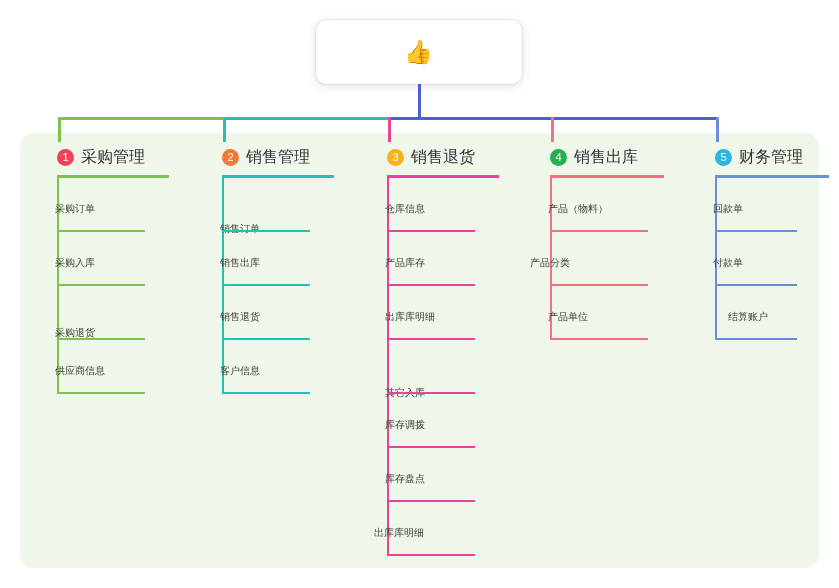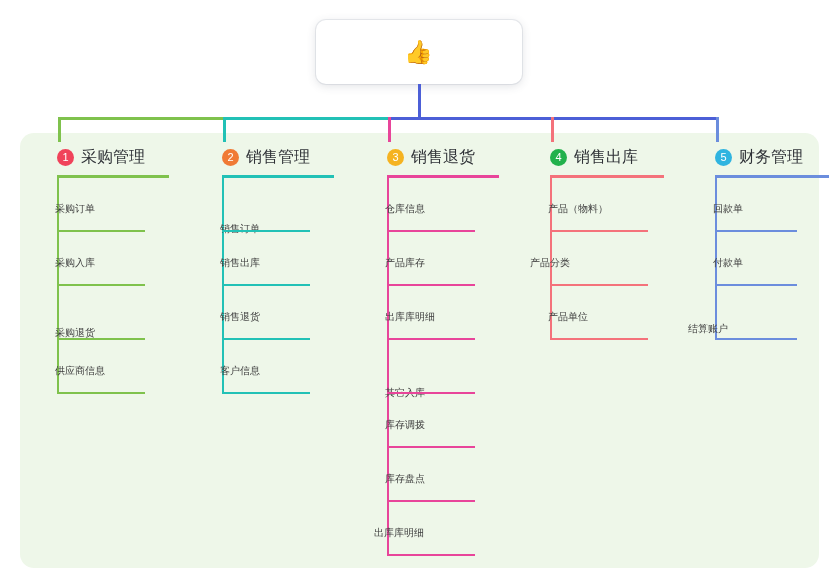--- a/index.html
+++ b/index.html
@@ -160,17 +160,17 @@
           <span class="badge" style="background: rgb(47, 180, 224);">5</span>
           <span class="col-title">财务管理</span>
         </div>
       </div>
       <div class="ln" style="left: 715px; top: 175px; width: 114px; height: 3px; background: rgb(107, 141, 221);"></div>
       <div class="ln" style="left: 715px; top: 175px; width: 2px; height: 165px; background: rgb(107, 141, 221);"></div>
       <div class="item-label" style="left: 713px; top: 202px;">回款单</div>
       <div class="ln" style="left: 715px; top: 230px; width: 82px; height: 2px; background: rgb(107, 141, 221);"></div>
       <div class="item-label" style="left: 713px; top: 256px;">付款单</div>
       <div class="ln" style="left: 715px; top: 284px; width: 82px; height: 2px; background: rgb(107, 141, 221);"></div>
-      <div class="item-label" style="left: 688px; top: 310px; margin-top: 12px;">结算账户</div>
+      <div class="item-label" style="left: 728px; top: 310px;">结算账户</div>
       <div class="ln" style="left: 715px; top: 338px; width: 82px; height: 2px; background: rgb(107, 141, 221);"></div>
     </div>
 
 </div>
 
 </body></html>

